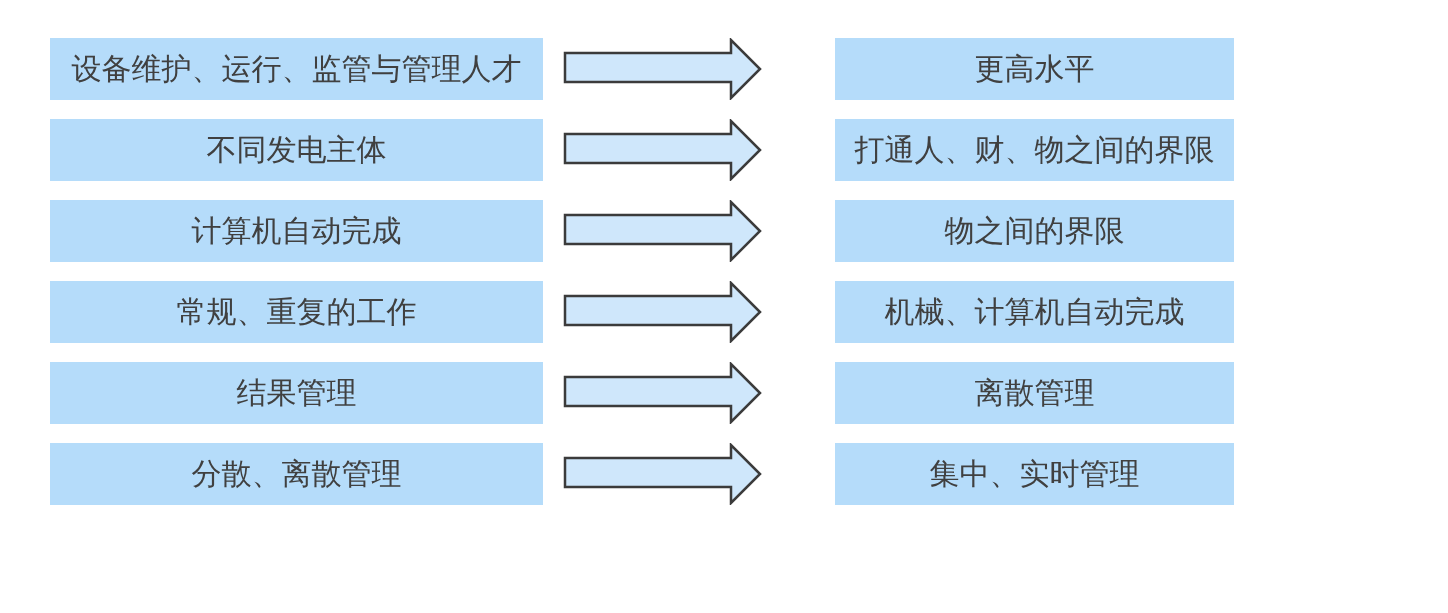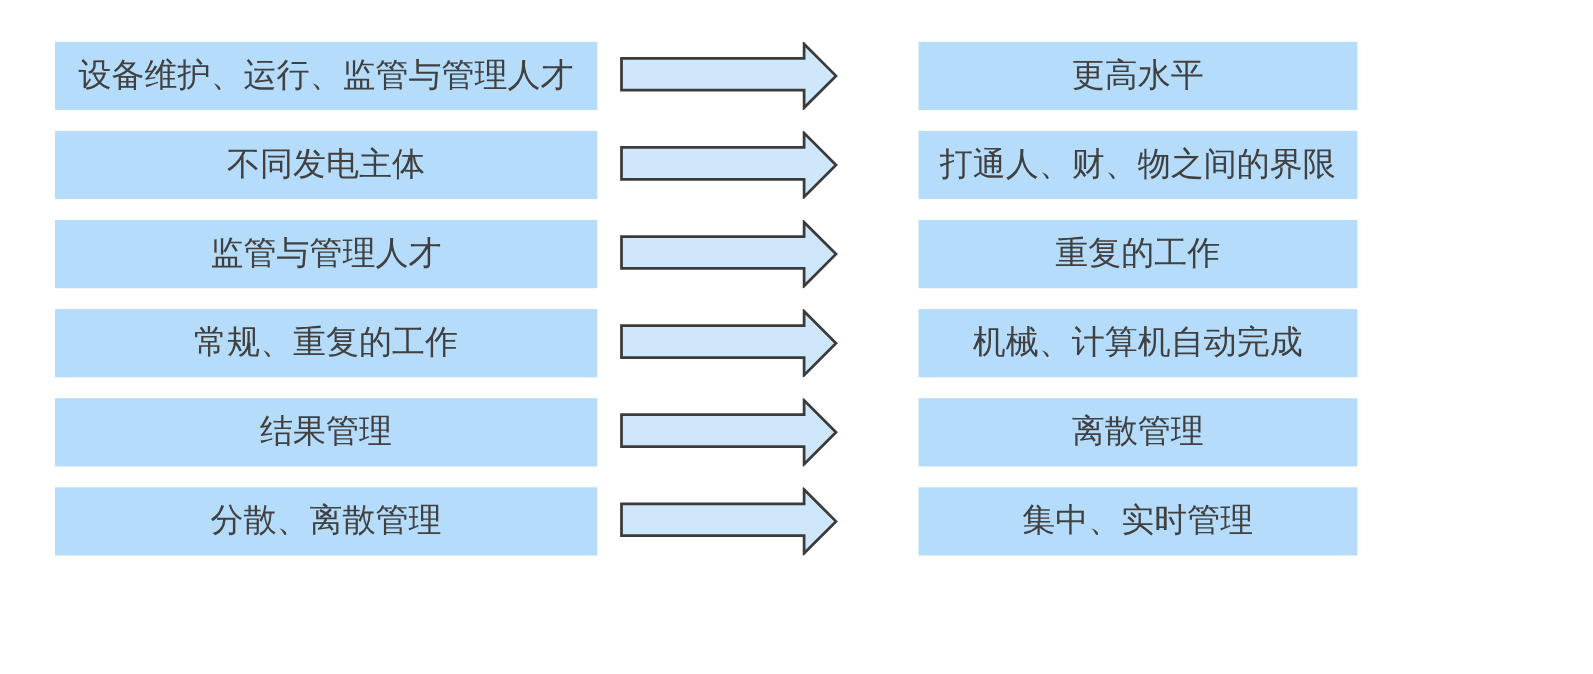--- a/index.html
+++ b/index.html
@@ -79,27 +79,27 @@
     <div class="arrow-wrap">
       <svg viewBox="0 0 200 62" aria-hidden="true">
           <polygon points="2,15 168,15 168,2 197,31 168,60 168,44 2,44"></polygon>
         </svg>
     </div>
     <div class="box right">打通人、财、物之间的界限</div>
   </div>
 
 
   <div class="row">
-    <div class="box left">监管与管理人才</div>
+    <div class="box left">计算机自动完成</div>
     <div class="arrow-wrap">
       <svg viewBox="0 0 200 62" aria-hidden="true">
           <polygon points="2,15 168,15 168,2 197,31 168,60 168,44 2,44"></polygon>
         </svg>
     </div>
-    <div class="box right">重复的工作</div>
+    <div class="box right">物之间的界限</div>
   </div>
 
   <div class="row">
     <div class="box left">常规、重复的工作</div>
     <div class="arrow-wrap">
       <svg viewBox="0 0 200 62" aria-hidden="true">
           <polygon points="2,15 168,15 168,2 197,31 168,60 168,44 2,44"></polygon>
         </svg>
     </div>
     <div class="box right">机械、计算机自动完成</div>

